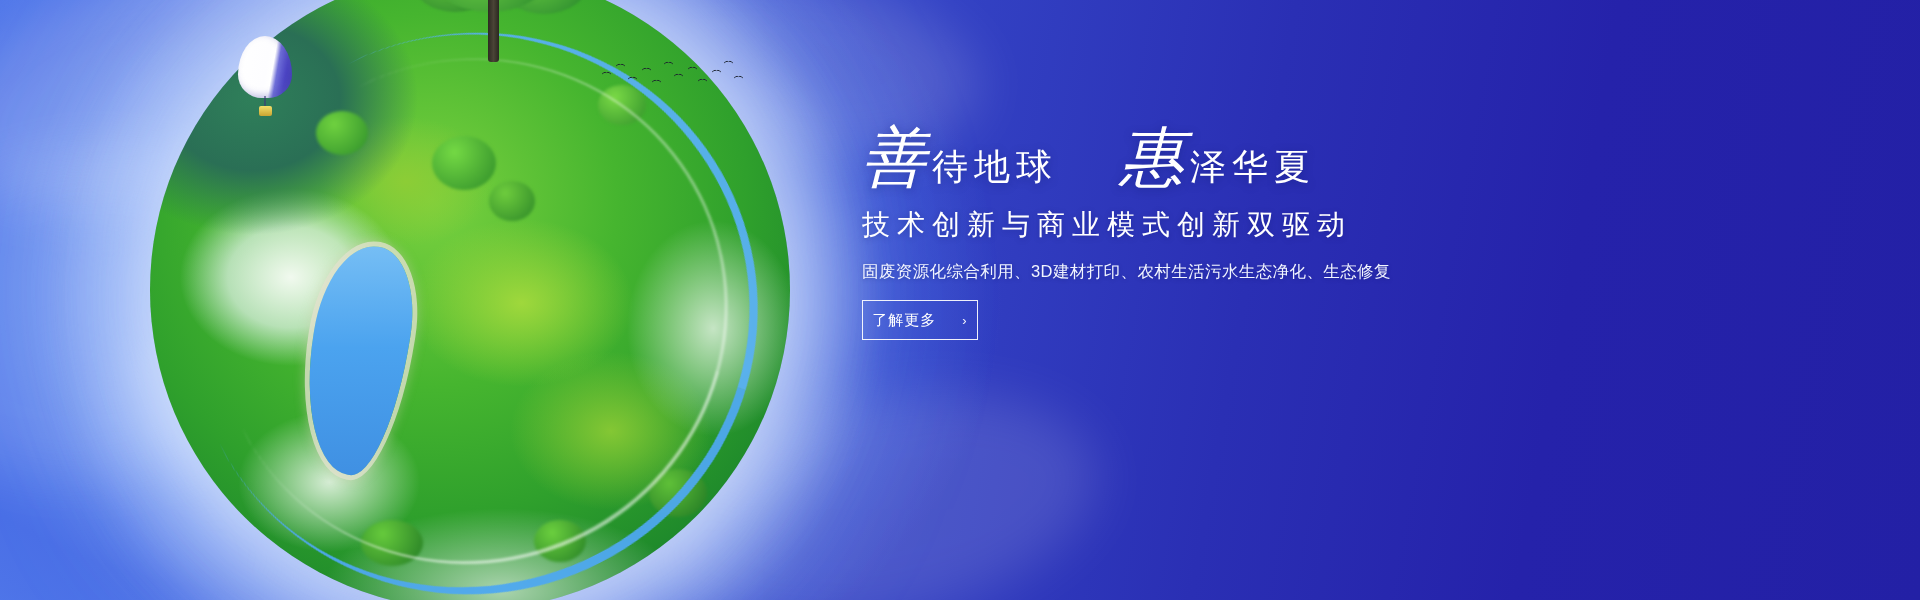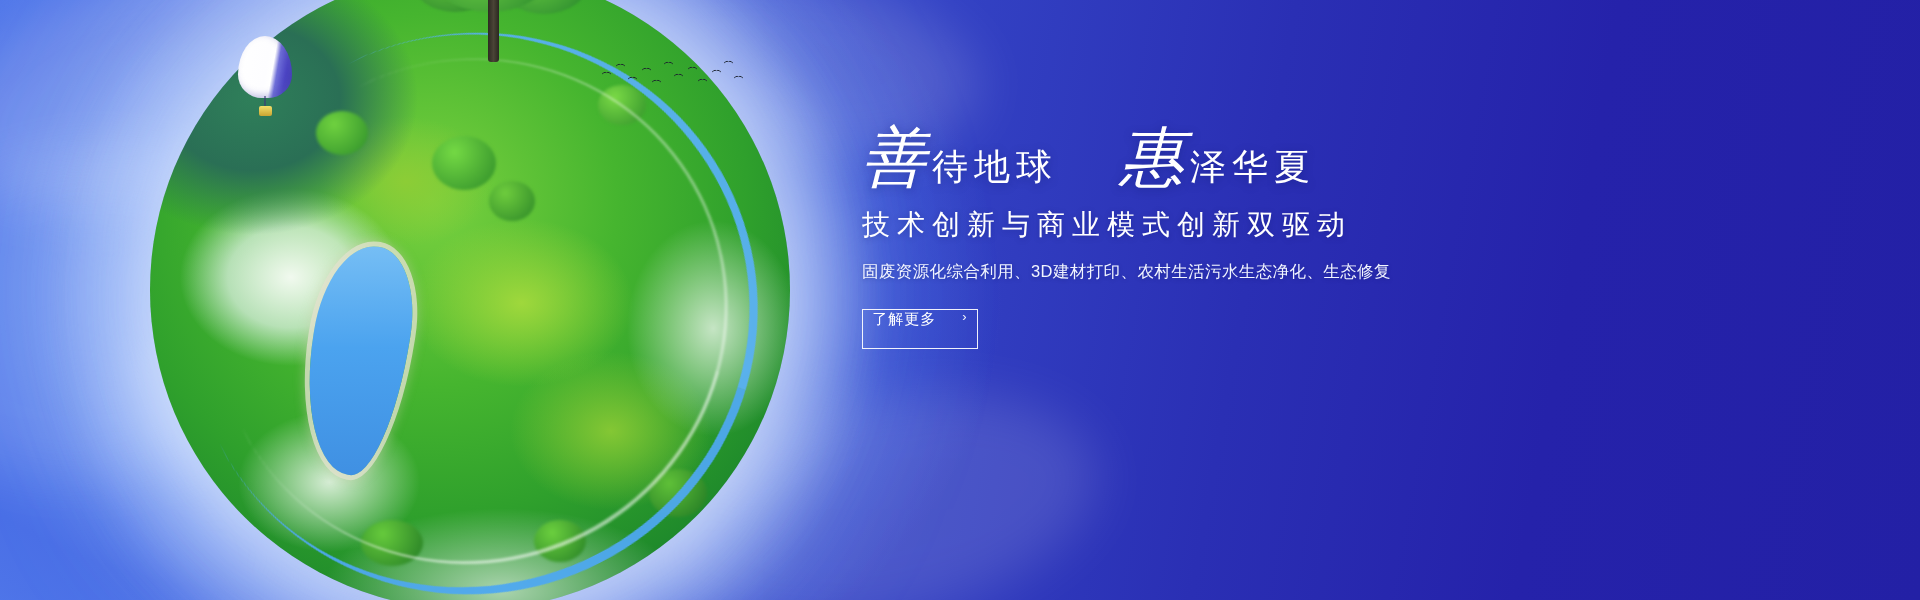--- a/index.html
+++ b/index.html
@@ -158,25 +158,25 @@
   }
   .hl-small{
     font-family:"Liberation Serif","DejaVu Serif",serif;
     font-size:36px;line-height:1;font-weight:400;letter-spacing:6px;
   }
   .sub1{
     margin:16px 0 0 0;font-size:28px;font-weight:400;letter-spacing:7px;
     color:#ffffff;text-shadow:0 1px 6px rgba(10,20,90,.30);
   }
   .sub2{
-    margin:17px 0 0 0;font-size:16.5px;font-weight:400;letter-spacing:.4px;
+    margin:17px 0 17px 0;font-size:16.5px;font-weight:400;letter-spacing:.4px;
     color:#f2f5ff;text-shadow:0 1px 4px rgba(10,20,90,.30);
   }
   .cta{
-    margin-top:26px;display:inline-flex;align-items:flex-start;justify-content:center;gap:26px;
+    display:inline-flex;align-items:center;justify-content:center;gap:26px;
     width:116px;height:40px;
     background:transparent;border:1px solid rgba(255,255,255,.92);
     color:#ffffff;font-size:15px;letter-spacing:1px;cursor:pointer;
     font-family:"Liberation Sans","DejaVu Sans",sans-serif;
     padding:0 0 0 0;
   }
   .cta .chev{display:inline-block;font-size:13px;line-height:1;opacity:.95;}
 </style>
 </head>
 <body>

